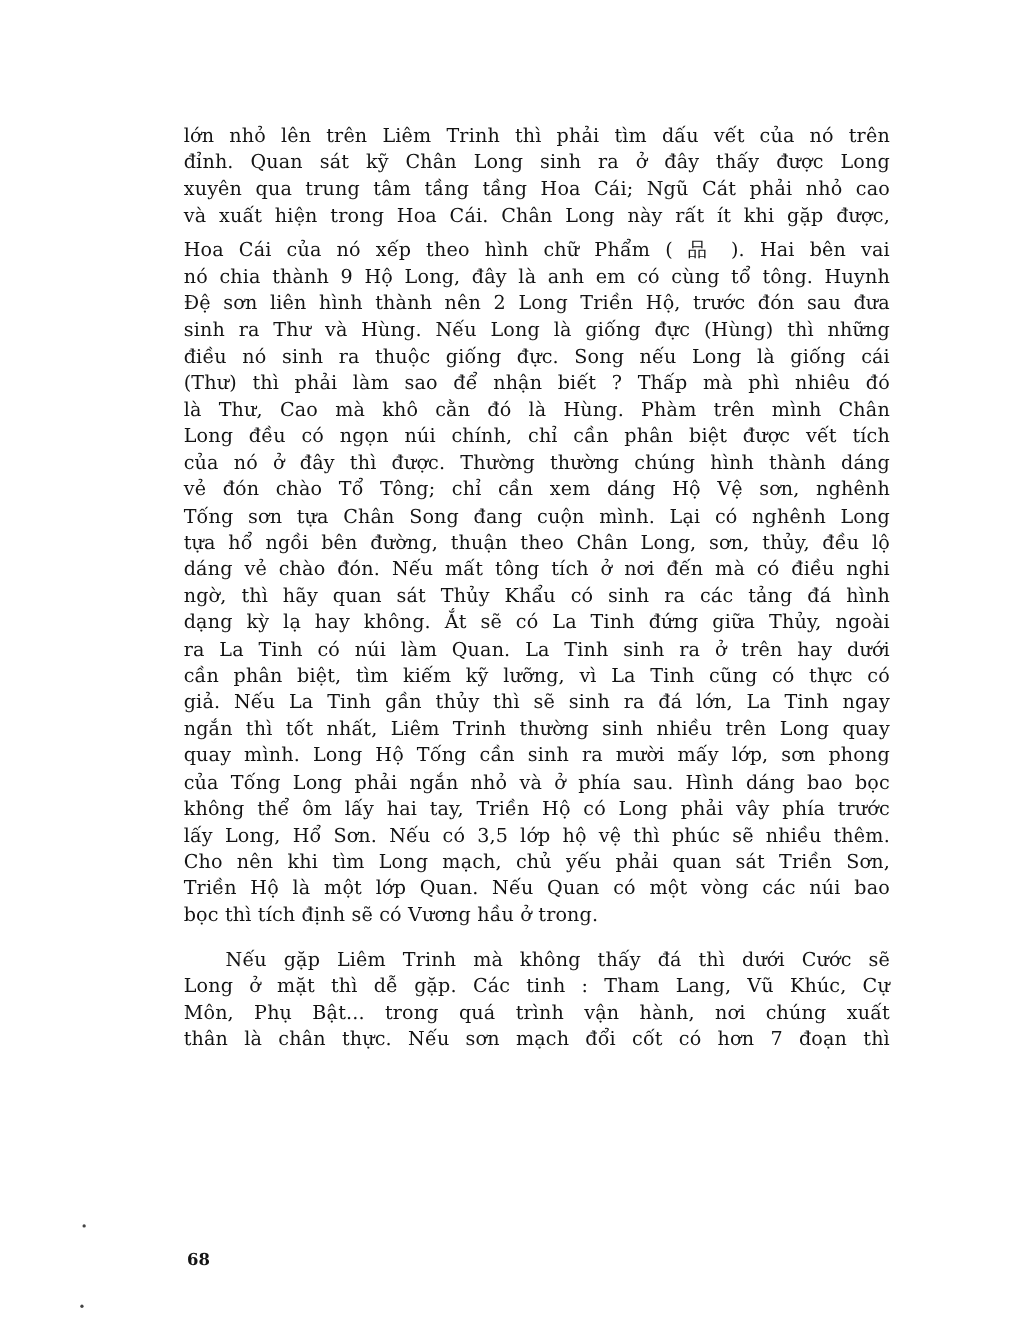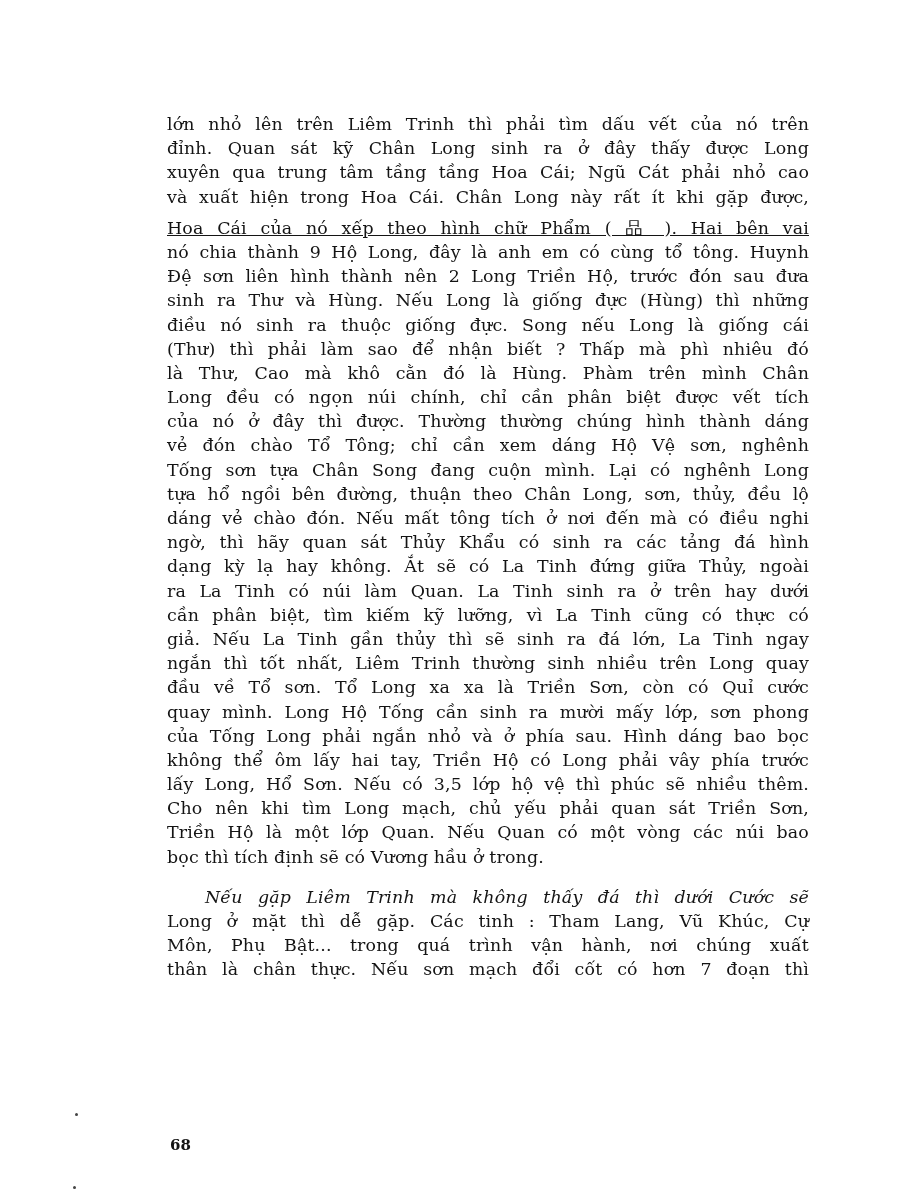--- a/index.html
+++ b/index.html
@@ -16,22 +16,22 @@
       display: block;
       height: 24.2px;
       line-height: 24.2px;
       font-size: 17.4px;
       text-align: justify;
       text-align-last: justify;
       white-space: nowrap;
       letter-spacing: 0.15px;
     }
     .line.last { text-align-last: left; }
-    .line.indent { padding-left: 38px; font-style: italic; }
-    .line.sym-line { margin-top: 7px; text-decoration: underline; }
+    .line.indent { padding-left: 38px; }
+    .line.sym-line { margin-top: 7px; }
     .para-gap { height: 16px; }
     .page-number {
       position: absolute; left: 170px; top: 1136px;
       font-size: 15px; font-weight: bold;
     }
     .speck {
       position: absolute; width: 3px; height: 3px; border-radius: 50%;
       background: #444;
     }
   </style>
@@ -57,21 +57,20 @@
       <span class="line">vẻ đón chào Tổ Tông; chỉ cần xem dáng Hộ Vệ sơn, nghênh</span>
       <span class="line">Tống sơn tựa Chân Song đang cuộn mình. Lại có nghênh Long</span>
       <span class="line">tựa hổ ngồi bên đường, thuận theo Chân Long, sơn, thủy, đều lộ</span>
       <span class="line">dáng vẻ chào đón. Nếu mất tông tích ở nơi đến mà có điều nghi</span>
       <span class="line">ngờ, thì hãy quan sát Thủy Khẩu có sinh ra các tảng đá hình</span>
       <span class="line">dạng kỳ lạ hay không. Ắt sẽ có La Tinh đứng giữa Thủy, ngoài</span>
       <span class="line">ra La Tinh có núi làm Quan. La Tinh sinh ra ở trên hay dưới</span>
       <span class="line">cần phân biệt, tìm kiếm kỹ lưỡng, vì La Tinh cũng có thực có</span>
       <span class="line">giả. Nếu La Tinh gần thủy thì sẽ sinh ra đá lớn, La Tinh ngay</span>
       <span class="line">ngắn thì tốt nhất, Liêm Trinh thường sinh nhiều trên Long quay</span>
-      <span class="line">đầu về Tổ sơn. Tổ Long xa xa là Triền Sơn, còn có Quỉ cước</span>
       <span class="line">quay mình. Long Hộ Tống cần sinh ra mười mấy lớp, sơn phong</span>
       <span class="line">của Tống Long phải ngắn nhỏ và ở phía sau. Hình dáng bao bọc</span>
       <span class="line">không thể ôm lấy hai tay, Triền Hộ có Long phải vây phía trước</span>
       <span class="line">lấy Long, Hổ Sơn. Nếu có 3,5 lớp hộ vệ thì phúc sẽ nhiều thêm.</span>
       <span class="line">Cho nên khi tìm Long mạch, chủ yếu phải quan sát Triền Sơn,</span>
       <span class="line">Triền Hộ là một lớp Quan. Nếu Quan có một vòng các núi bao</span>
       <span class="line last">bọc thì tích định sẽ có Vương hầu ở trong.</span>
     </div>
     <div class="para-gap"></div>
     <div>

